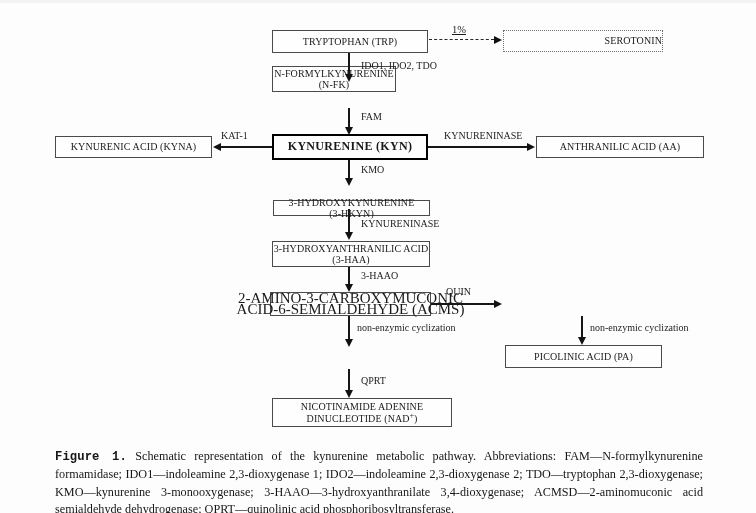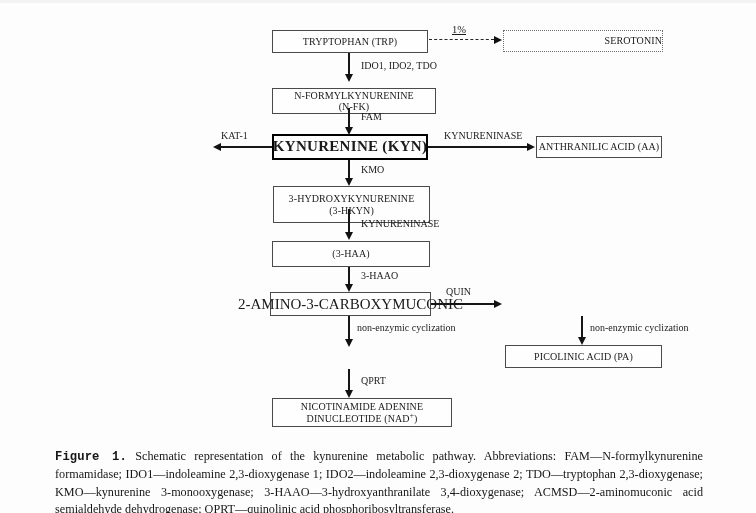--- a/index.html
+++ b/index.html
@@ -6,21 +6,21 @@
   #canvas{
     position:relative;width:756px;height:513px;background:#fdfdfd;
     font-family:"Liberation Serif",serif;color:#1a1a1a;overflow:hidden;
   }
   .scan-edge{position:absolute;top:0;left:0;width:756px;height:3px;background:#f3f3f3;}
   .box{
     position:absolute;box-sizing:border-box;display:flex;flex-direction:column;
     align-items:center;justify-content:center;border:1px solid #4a4a4a;background:#fefefe;
     font-size:10px;line-height:11.5px;text-align:center;white-space:nowrap;letter-spacing:.1px;
   }
-  .box.bold{border:2.4px solid #000;font-weight:bold;font-size:15px;letter-spacing:.3px;}
+  .box.bold{border:2.4px solid #000;font-weight:bold;font-size:12px;letter-spacing:.3px;}
   .box.dotted{border:1px dotted #6e6e6e;align-items:flex-end;}
   .box.tight{font-size:15px;line-height:10.8px;letter-spacing:0;}
   .lbl{position:absolute;font-size:10px;line-height:11px;white-space:nowrap;color:#1c1c1c;}
   .lbl.pct{text-decoration:underline;}
   .vline{position:absolute;width:1.6px;background:#161616;}
   .hline{position:absolute;height:1.6px;background:#161616;}
   .dashline{position:absolute;height:0;border-top:1.6px dashed #262626;}
   .head-down{position:absolute;width:0;height:0;border-left:4.5px solid transparent;border-right:4.5px solid transparent;border-top:8px solid #111;}
   .head-left{position:absolute;width:0;height:0;border-top:4.5px solid transparent;border-bottom:4.5px solid transparent;border-right:8px solid #111;}
   .head-right{position:absolute;width:0;height:0;border-top:4.5px solid transparent;border-bottom:4.5px solid transparent;border-left:8px solid #111;}
@@ -38,45 +38,50 @@
   <div class="scan-edge"></div>
 
   <div class="box" style="left:272px;top:30px;width:156px;height:23px">
     <span>TRYPTOPHAN (TRP)</span>
   </div>
 
   <div class="box dotted" style="left:503px;top:30px;width:160px;height:22px">
     <span>SEROTONIN</span>
   </div>
 
-  <div class="box" style="left:272px;top:88px;width:164px;height:26px">
+  <div class="box" style="left:272px;top:66px;width:124px;height:26px">
     <span>N-FORMYLKYNURENINE</span>
     <span>(N-FK)</span>
   </div>
 
+  <div class="box" style="left:55px;top:136px;width:157px;height:22px">
+    <span>KYNURENIC ACID (KYNA)</span>
+  </div>
 
   <div class="box bold" style="left:272px;top:134px;width:156px;height:26px">
     <span>KYNURENINE (KYN)</span>
   </div>
 
-  <div class="box" style="left:536px;top:136px;width:126px;height:22px">
+  <div class="box" style="left:536px;top:136px;width:168px;height:22px">
     <span>ANTHRANILIC ACID (AA)</span>
   </div>
 
-  <div class="box" style="left:273px;top:186px;width:157px;height:37px">
+  <div class="box" style="left:273px;top:200px;width:157px;height:16px">
     <span>3-HYDROXYKYNURENINE</span>
     <span>(3-HKYN)</span>
   </div>
 
   <div class="box" style="left:272px;top:241px;width:158px;height:26px">
+    <span>3-HYDROXYANTHRANILIC ACID</span>
     <span>(3-HAA)</span>
   </div>
 
   <div class="box tight" style="left:270px;top:292px;width:161px;height:24px">
     <span>2-AMINO-3-CARBOXYMUCONIC</span>
+    <span>ACID-6-SEMIALDEHYDE (ACMS)</span>
   </div>
 
 
 
   <div class="box" style="left:505px;top:345px;width:157px;height:23px">
     <span>PICOLINIC ACID (PA)</span>
   </div>
 
   <div class="box" style="left:272px;top:398px;width:180px;height:29px">
     <span>NICOTINAMIDE ADENINE</span>

